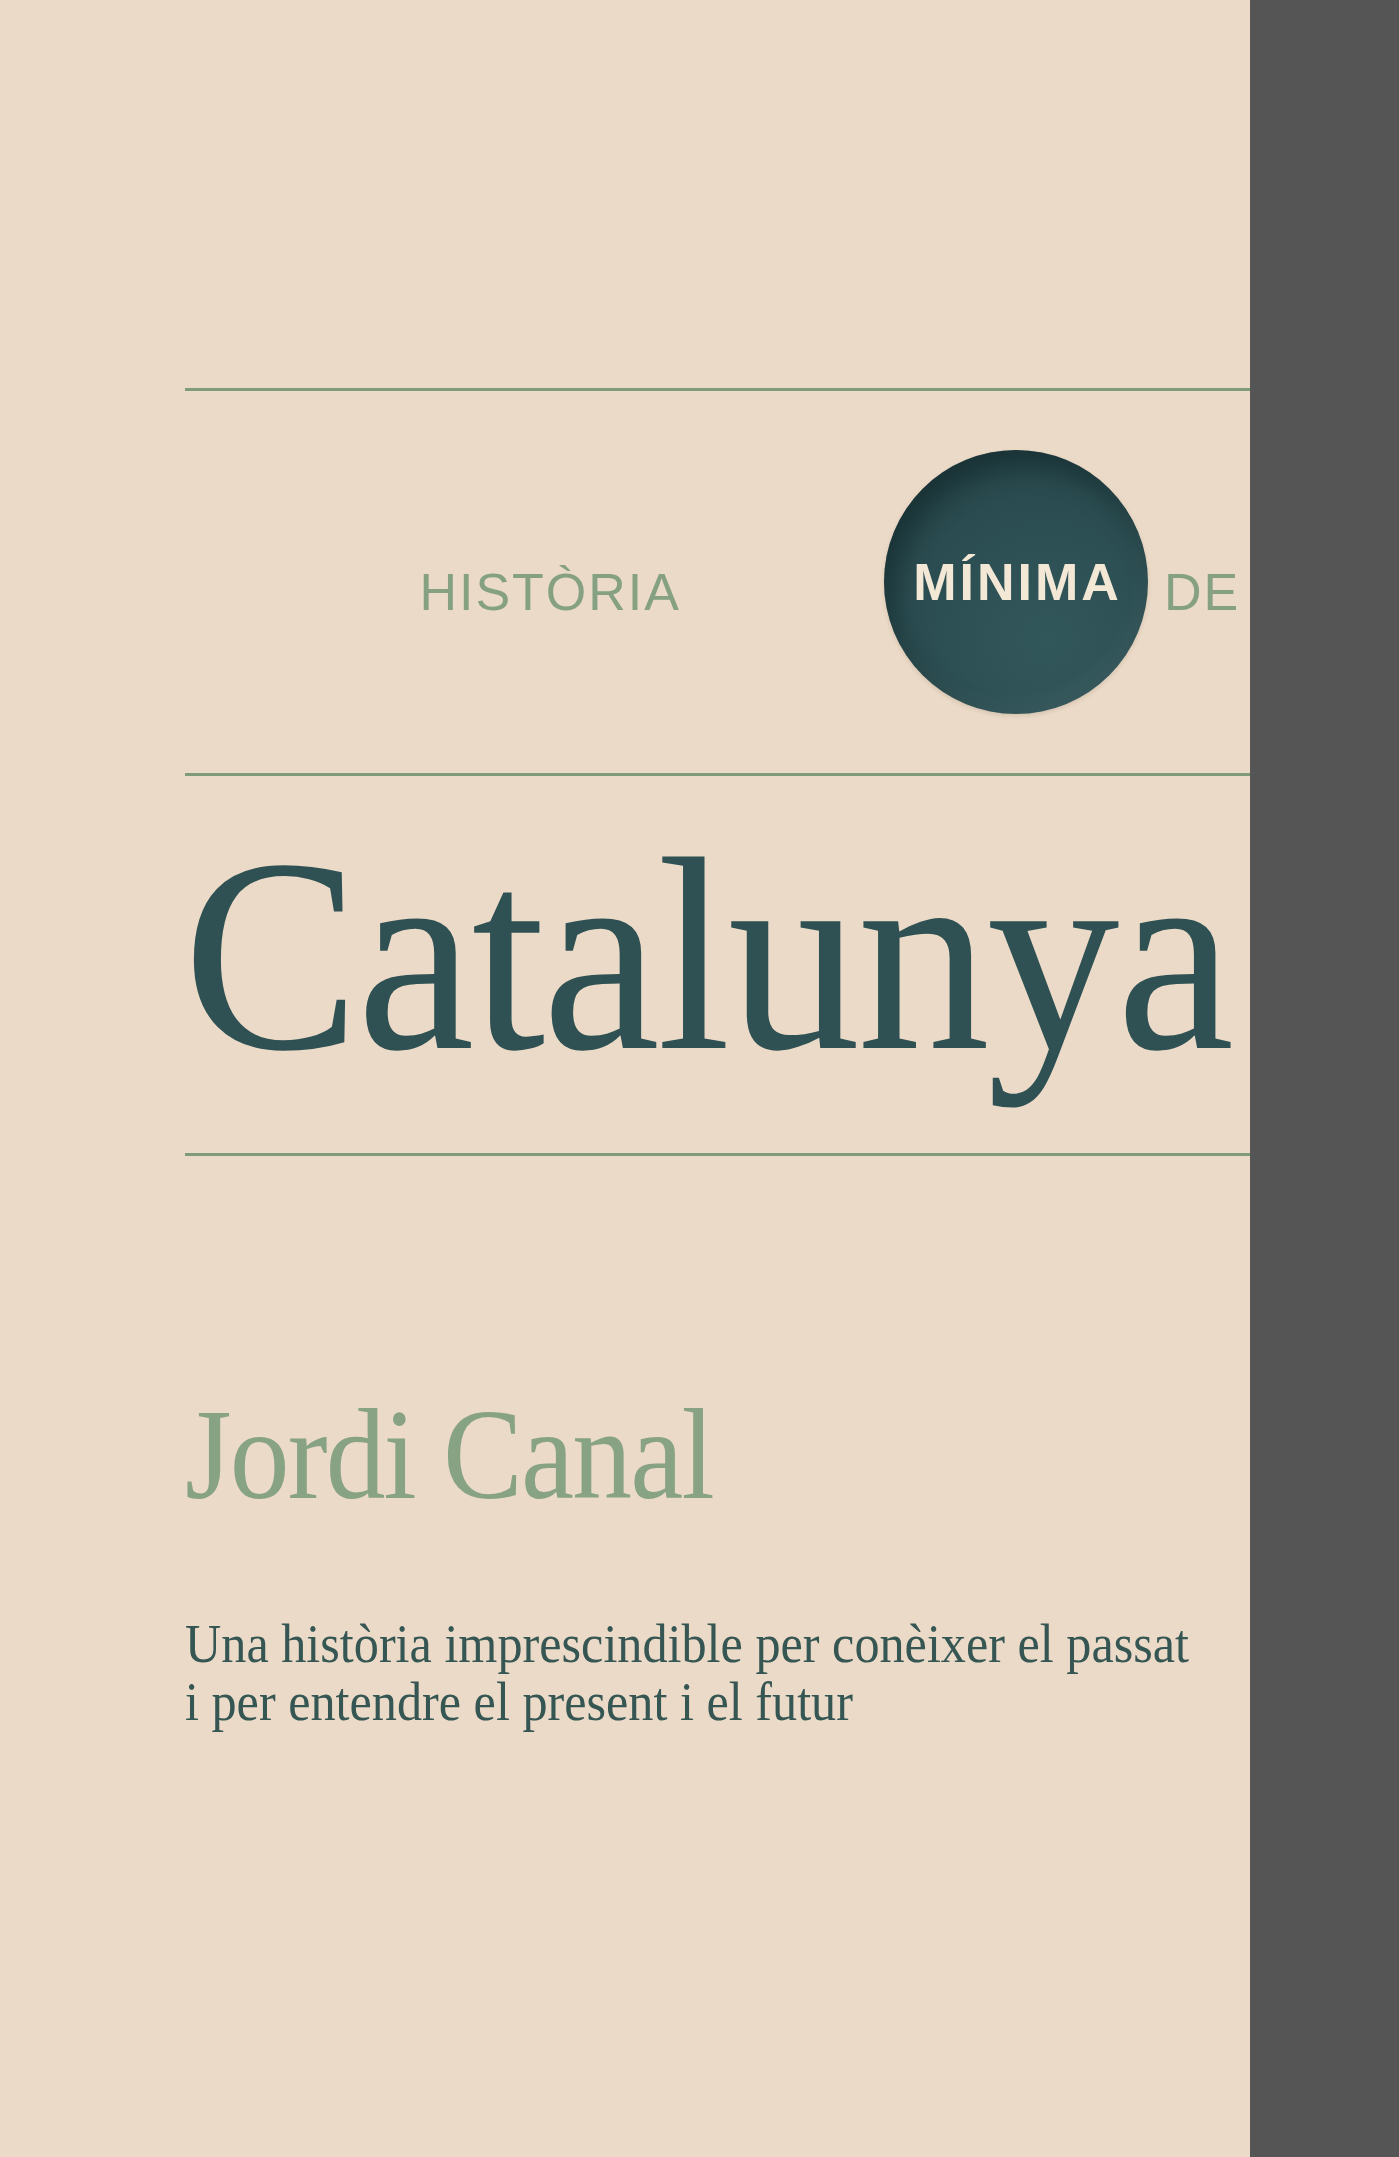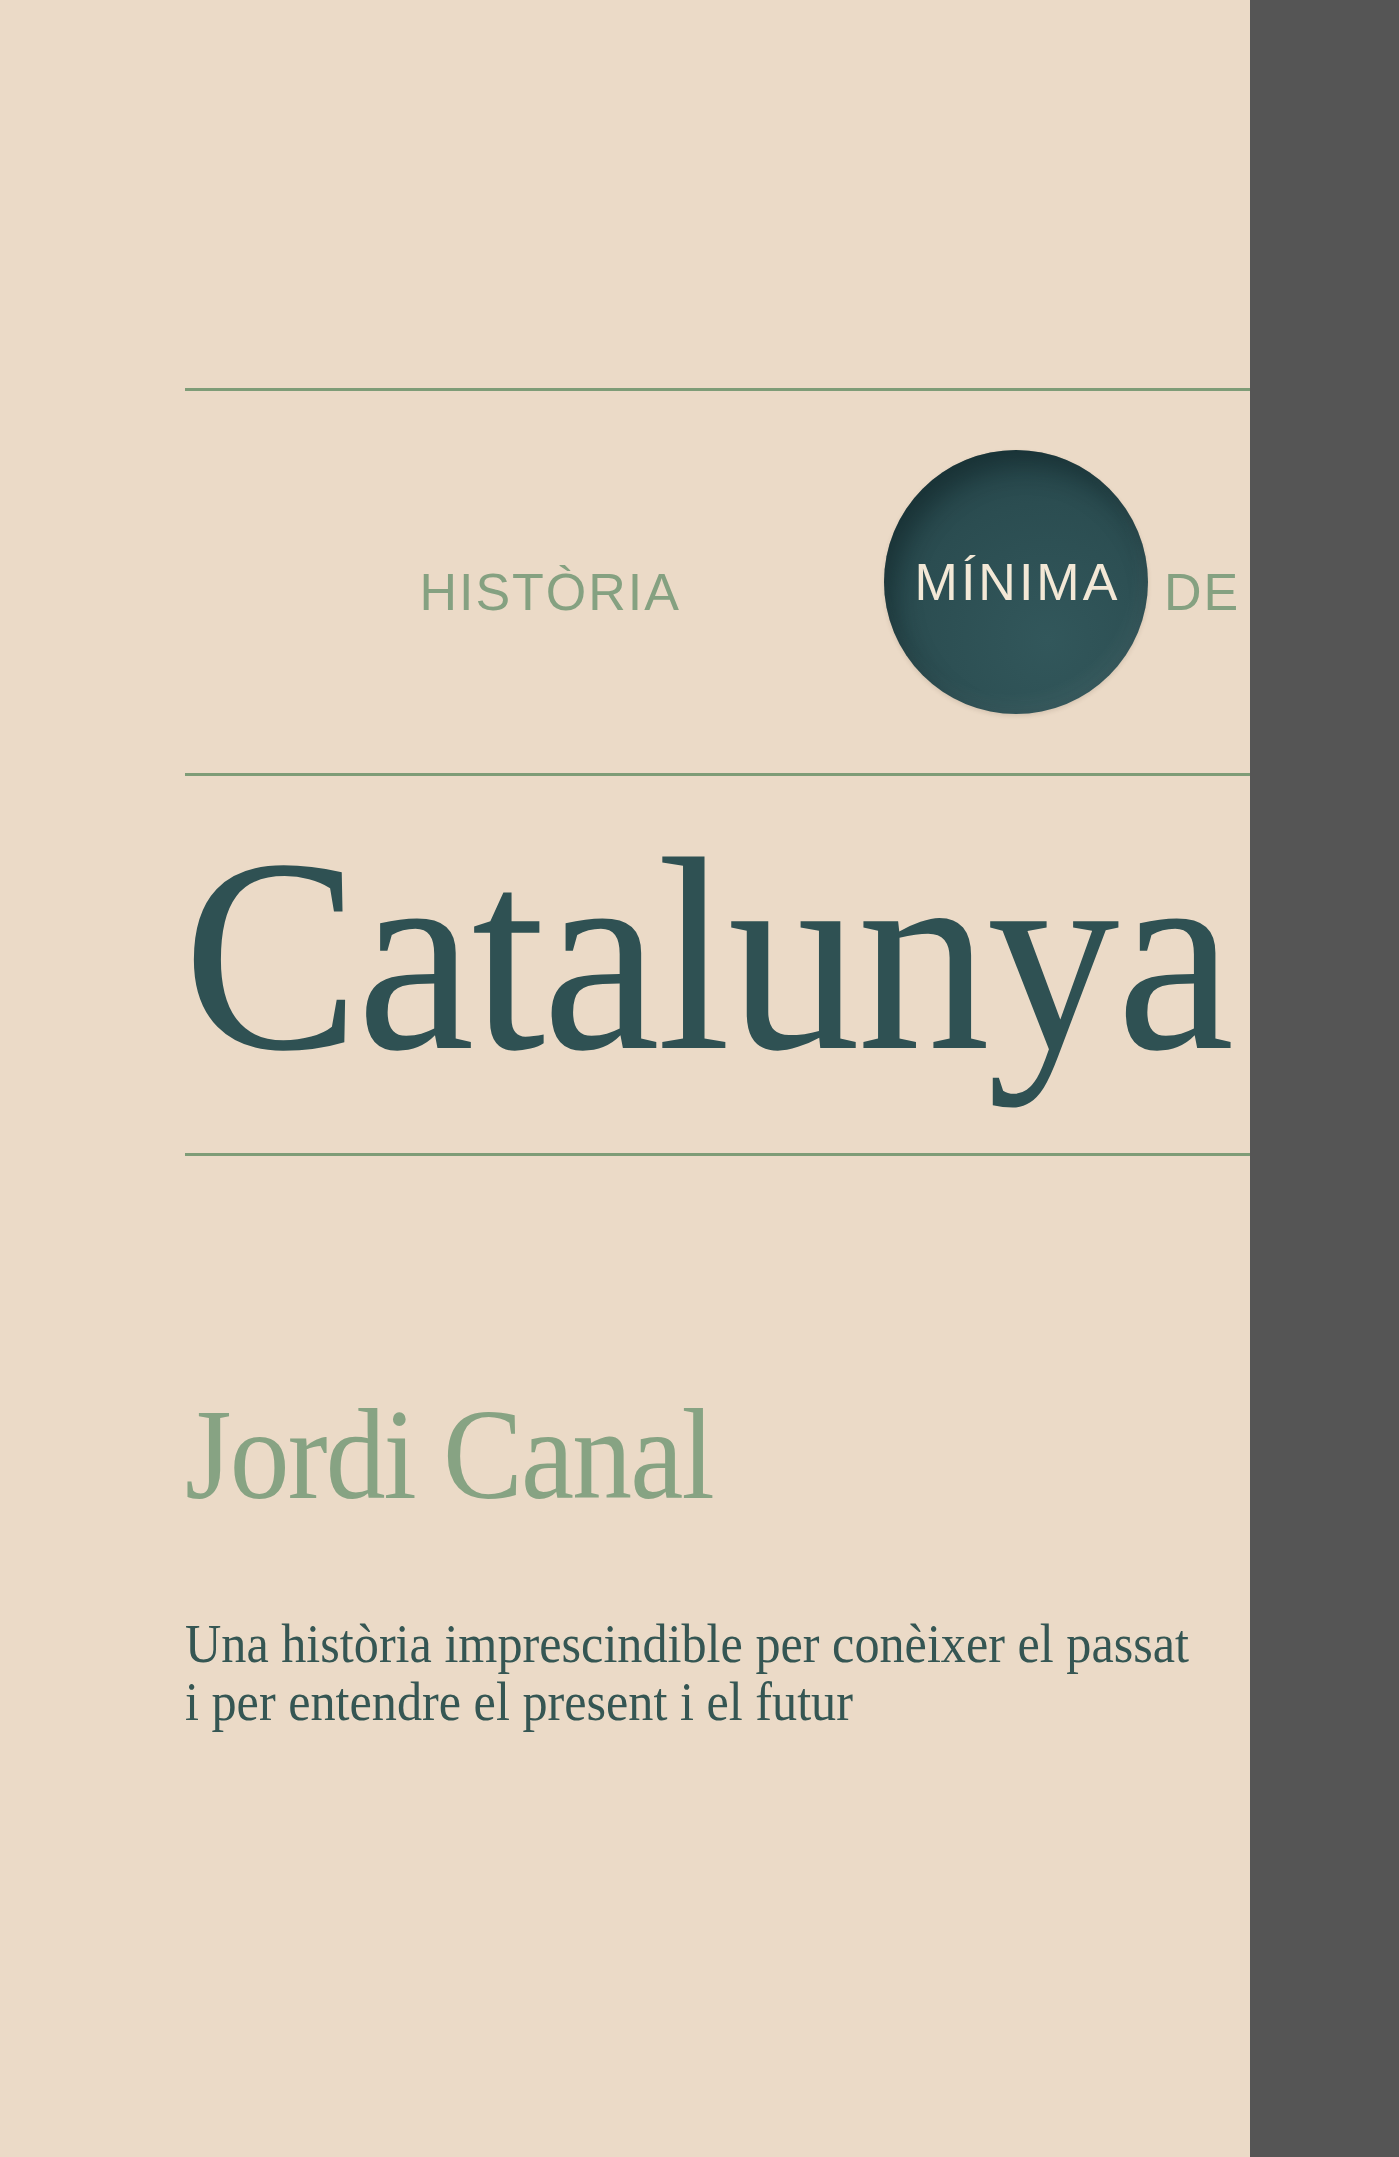--- a/index.html
+++ b/index.html
@@ -45,21 +45,21 @@
     left:884px;top:450px;width:264px;height:264px;
     border-radius:50%;
     background:radial-gradient(circle at 62% 72%, #32575b 0%, #2b4d51 55%, #223f44 100%);
     box-shadow:inset 10px 16px 26px rgba(8,24,27,.42),
                inset -6px -10px 18px rgba(255,255,255,.05),
                0 2px 4px rgba(90,70,50,.15);
     display:flex;align-items:center;justify-content:center;
   }
   .badge-word{
     font-family:"Liberation Sans", sans-serif;
-    font-size:52px;font-weight:400;
+    font-size:52px;font-weight:700;
     letter-spacing:3px;
     color:var(--cream);
     line-height:1;
     padding-left:3px;
   }
   .book-title{
     position:absolute;
     left:183px;top:817px;
     font-size:276px;font-weight:400;
     letter-spacing:-3px;

